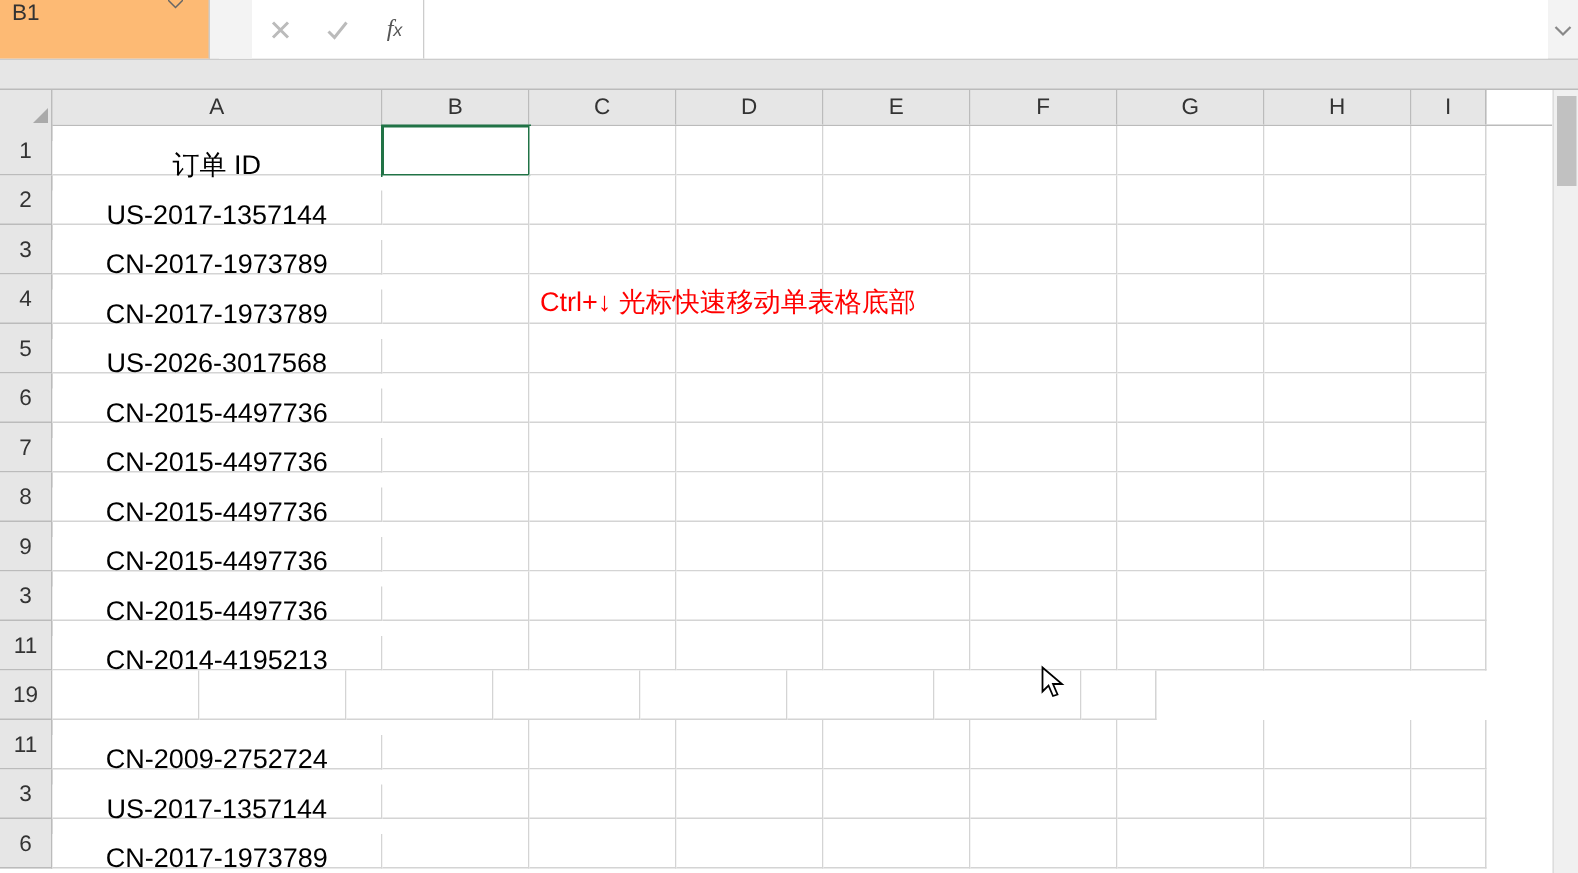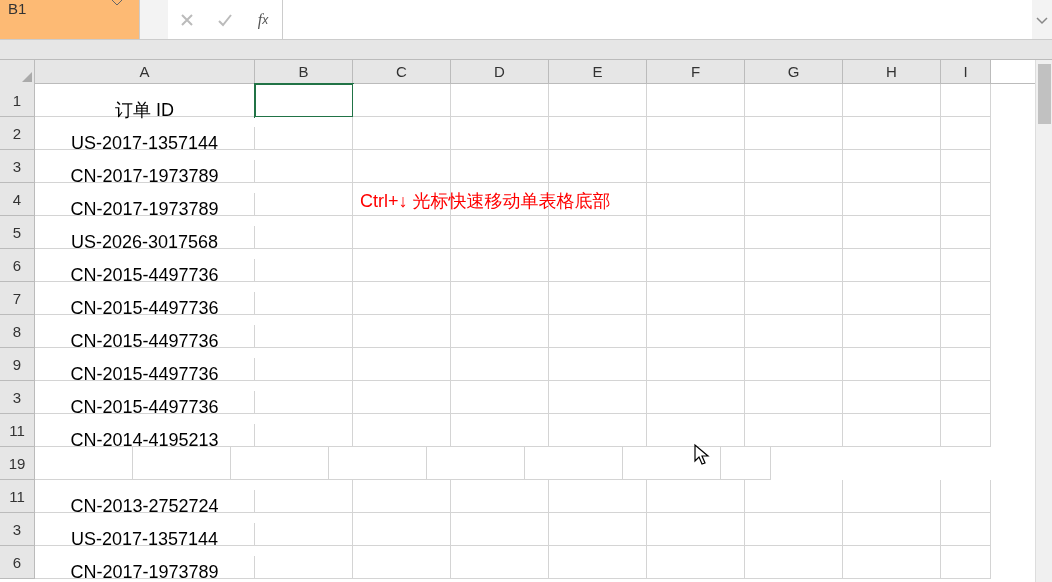--- a/index.html
+++ b/index.html
@@ -392,21 +392,21 @@
           <div class="cell"></div>
           <div class="cell"></div>
           <div class="cell"></div>
           <div class="cell"></div>
           <div class="cell"></div>
           <div class="cell"></div>
           <div class="cell" style="width: 50px;"></div>
         </div>
         <div class="grid-row">
           <div class="row-h">11</div>
-          <div class="cell colA">CN-2013-2752724</div>
+          <div class="cell colA">CN-2009-2752724</div>
           <div class="cell"></div>
           <div class="cell"></div>
           <div class="cell"></div>
           <div class="cell"></div>
           <div class="cell"></div>
           <div class="cell"></div>
           <div class="cell"></div>
           <div class="cell" style="width: 50px;"></div>
         </div>
         <div class="grid-row">

